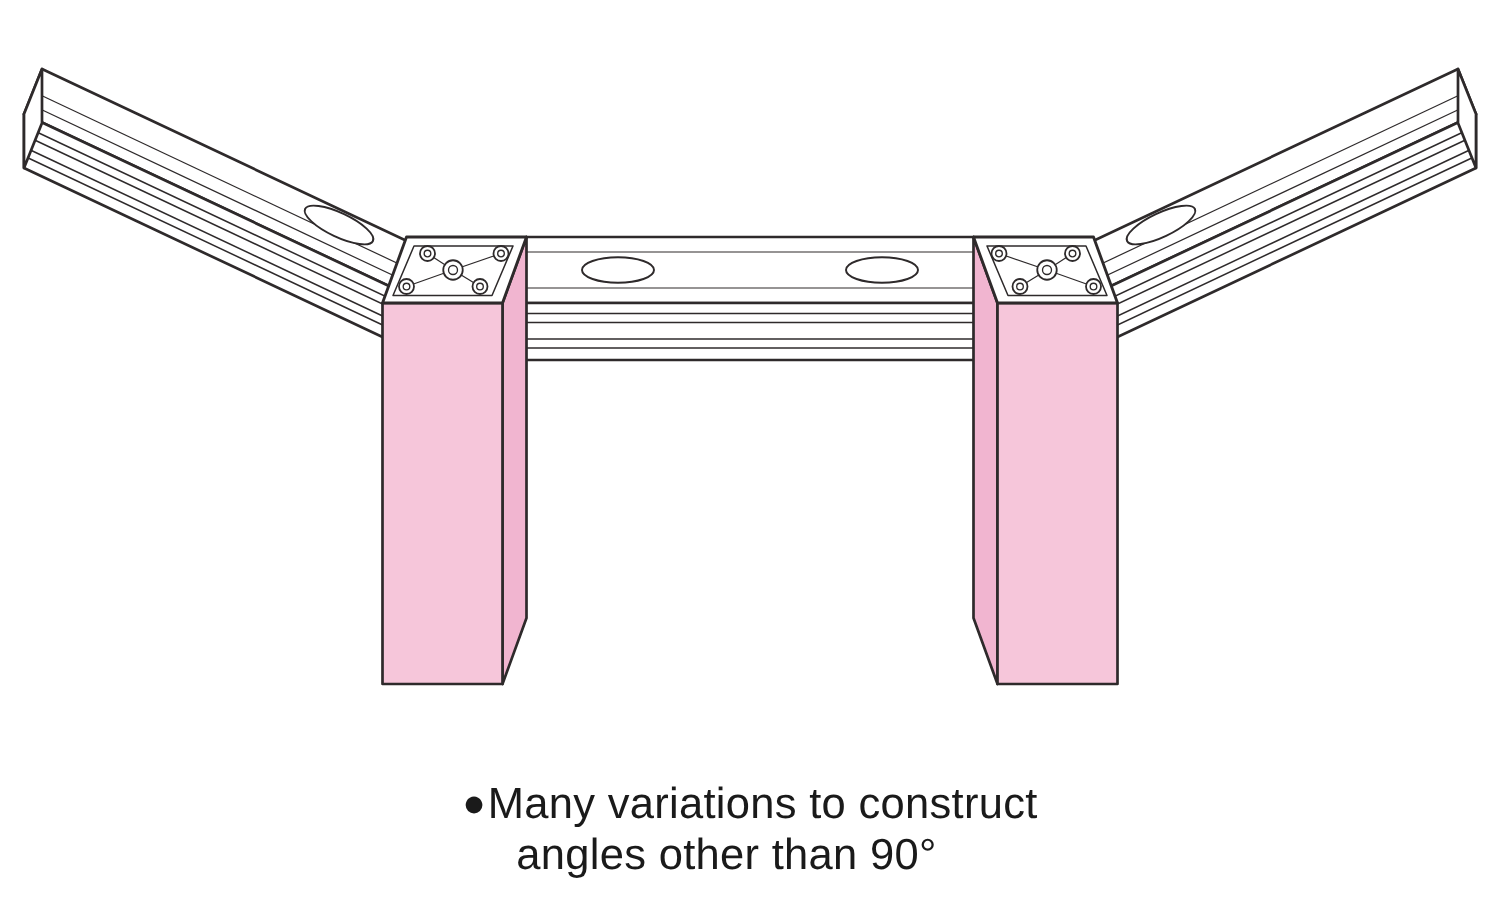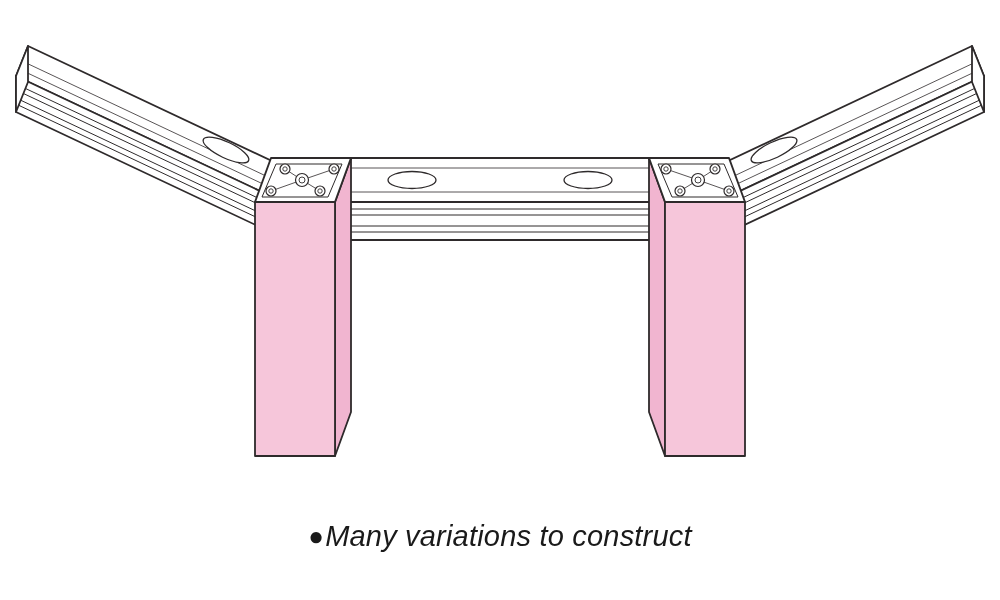--- a/index.html
+++ b/index.html
@@ -38,21 +38,20 @@
     position:absolute;left:0;right:0;top:520px;
     text-align:center;
     color:var(--caption-text);
   }
   .caption-box{
     display:inline-block;
     text-align:left;
     font-size:29px;
     line-height:1.16;
     letter-spacing:.2px;
-    font-style:italic;
   }
   .caption-line2{display:block;margin-left:36px;}
   .bullet{font-size:26px;vertical-align:1px;margin-right:1px;}
 </style>
 </head>
 <body>
 
 <div class="stage">
 
   <figure style="margin:0">
@@ -160,16 +159,17 @@
         <circle class="hole-outer" cx="698" cy="180" r="6.5"></circle>
         <circle class="hole-inner" cx="698" cy="180" r="3"></circle>
       </g>
 
     </svg>
   </figure>
 
   <div class="caption">
     <div class="caption-box">
       <span><span class="bullet">●</span><span>Many variations to construct</span></span>
+      <span class="caption-line2">angles other than 90°</span>
     </div>
   </div>
 
 </div>
 
 </body></html>

